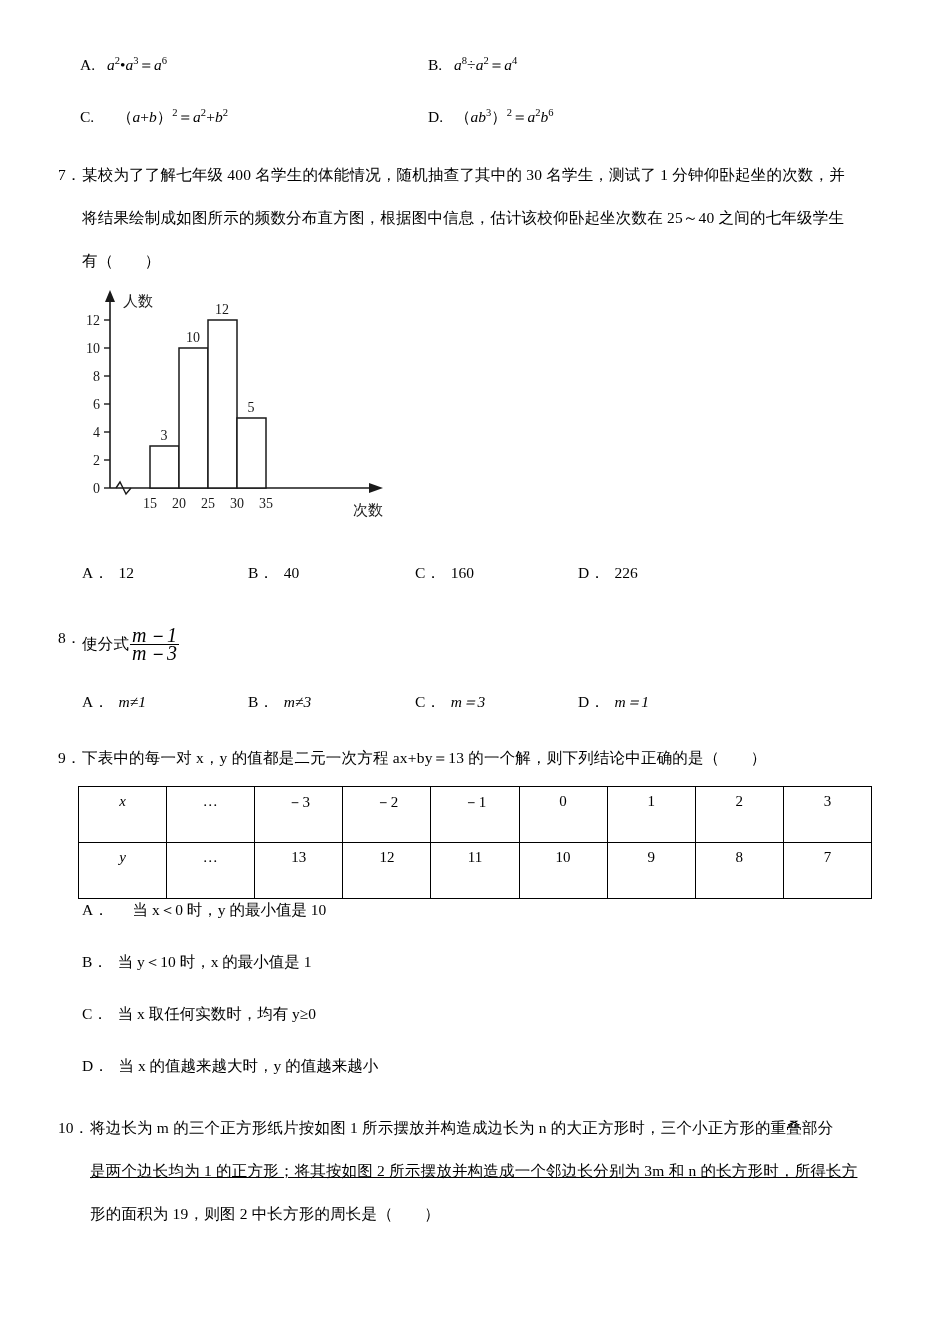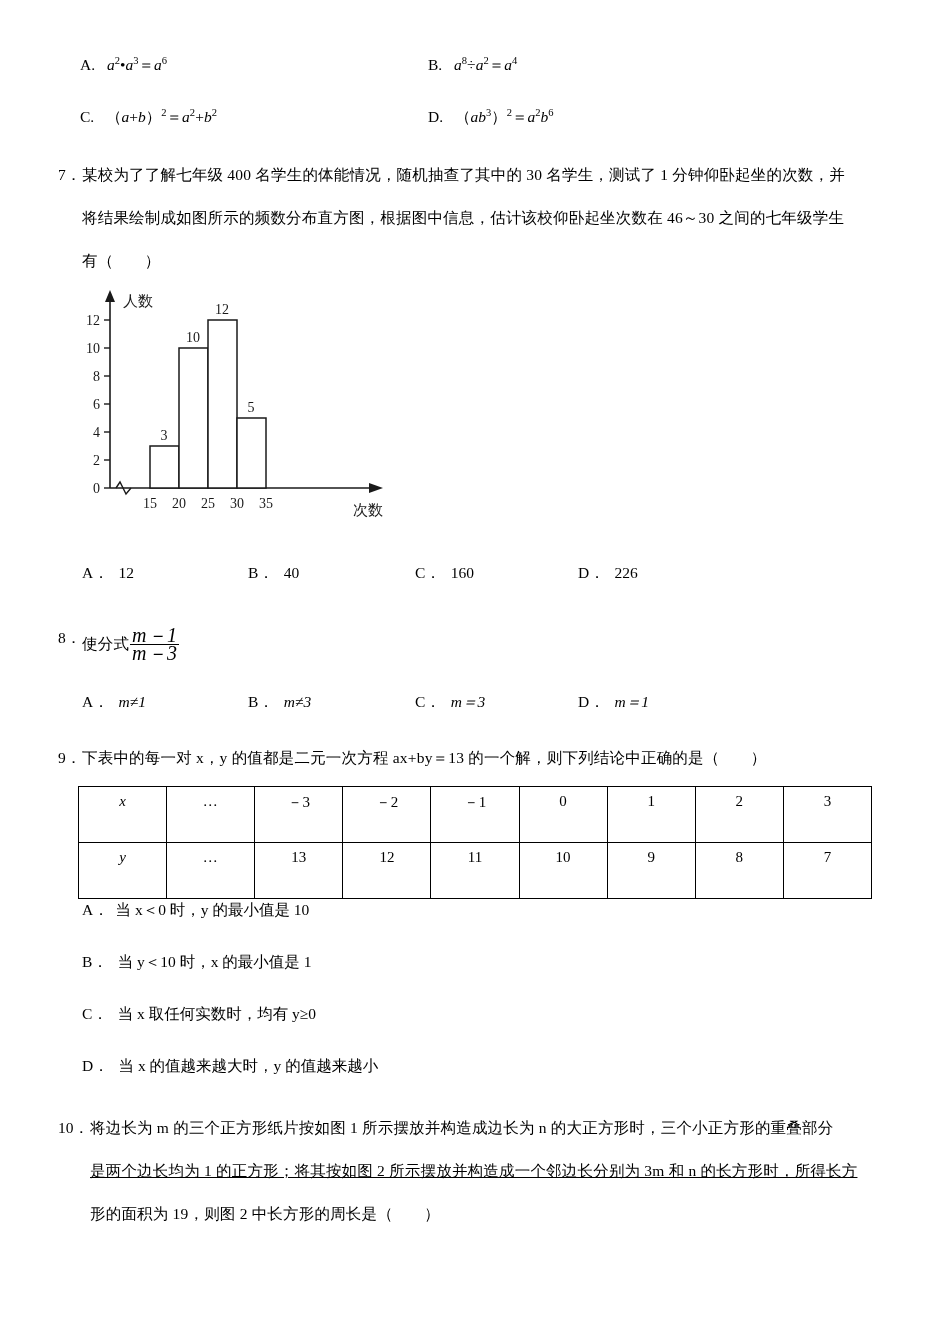--- a/index.html
+++ b/index.html
@@ -130,34 +130,34 @@
     </span>
   </div>
   <div class="opt" style="left:428px; top:55px;">
     <span>B.</span>
     <span style="margin-left:8px;">
       <i>a</i><sup>8</sup>÷<i>a</i><sup>2</sup>＝<i>a</i><sup>4</sup>
     </span>
   </div>
   <div class="opt" style="left:80px; top:107px;">
     <span>C.</span>
-    <span style="margin-left:8px;">
+    <span style="margin-left:19px;">
       （<i>a</i>+<i>b</i>）<sup>2</sup>＝<i>a</i><sup>2</sup>+<i>b</i><sup>2</sup>
     </span>
   </div>
   <div class="opt" style="left:428px; top:107px;">
     <span>D.</span>
     <span style="margin-left:8px;">
       （<i>ab</i><sup>3</sup>）<sup>2</sup>＝<i>a</i><sup>2</sup><i>b</i><sup>6</sup>
     </span>
   </div>
 
   <div class="qnum" style="left:58px; top:165px;">7．</div>
   <div class="qline" style="left:82px; top:165px;">某校为了了解七年级 400 名学生的体能情况，随机抽查了其中的 30 名学生，测试了 1 分钟仰卧起坐的次数，并</div>
-  <div class="qline" style="left:82px; top:208px;">将结果绘制成如图所示的频数分布直方图，根据图中信息，估计该校仰卧起坐次数在 46～30 之间的七年级学生</div>
+  <div class="qline" style="left:82px; top:208px;">将结果绘制成如图所示的频数分布直方图，根据图中信息，估计该校仰卧起坐次数在 25～40 之间的七年级学生</div>
   <div class="qline" style="left:82px; top:251px;">有（　　）</div>
 
   <div class="chart">
     <svg class="chart-svg" width="340" height="245" viewBox="0 0 340 245">
 
       <g stroke="#1a1a1a" stroke-width="1.6" fill="none">
         <line x1="35" y1="18" x2="35" y2="206"></line>
       </g>
       <polygon points="35,8 30,20 40,20" fill="#1a1a1a"></polygon>
 
@@ -290,21 +290,21 @@
         <td>10</td>
         <td>9</td>
         <td>8</td>
         <td>7</td>
       </tr>
     </tbody>
   </table>
 
   <div class="opt" style="left:82px; top:900px;">
     <span>A．</span>
-    <span style="margin-left:3px;text-align:right;">当 x＜0 时，y 的最小值是 10</span>
+    <span style="margin-left:20px;text-align:right;">当 x＜0 时，y 的最小值是 10</span>
   </div>
   <div class="opt" style="left:82px; top:952px;">
     <span>B．</span>
     <span style="margin-left:6px;">当 y＜10 时，x 的最小值是 1</span>
   </div>
   <div class="opt" style="left:82px; top:1004px;">
     <span>C．</span>
     <span style="margin-left:6px;">当 x 取任何实数时，均有 y≥0</span>
   </div>
   <div class="opt" style="left:82px; top:1056px;">

